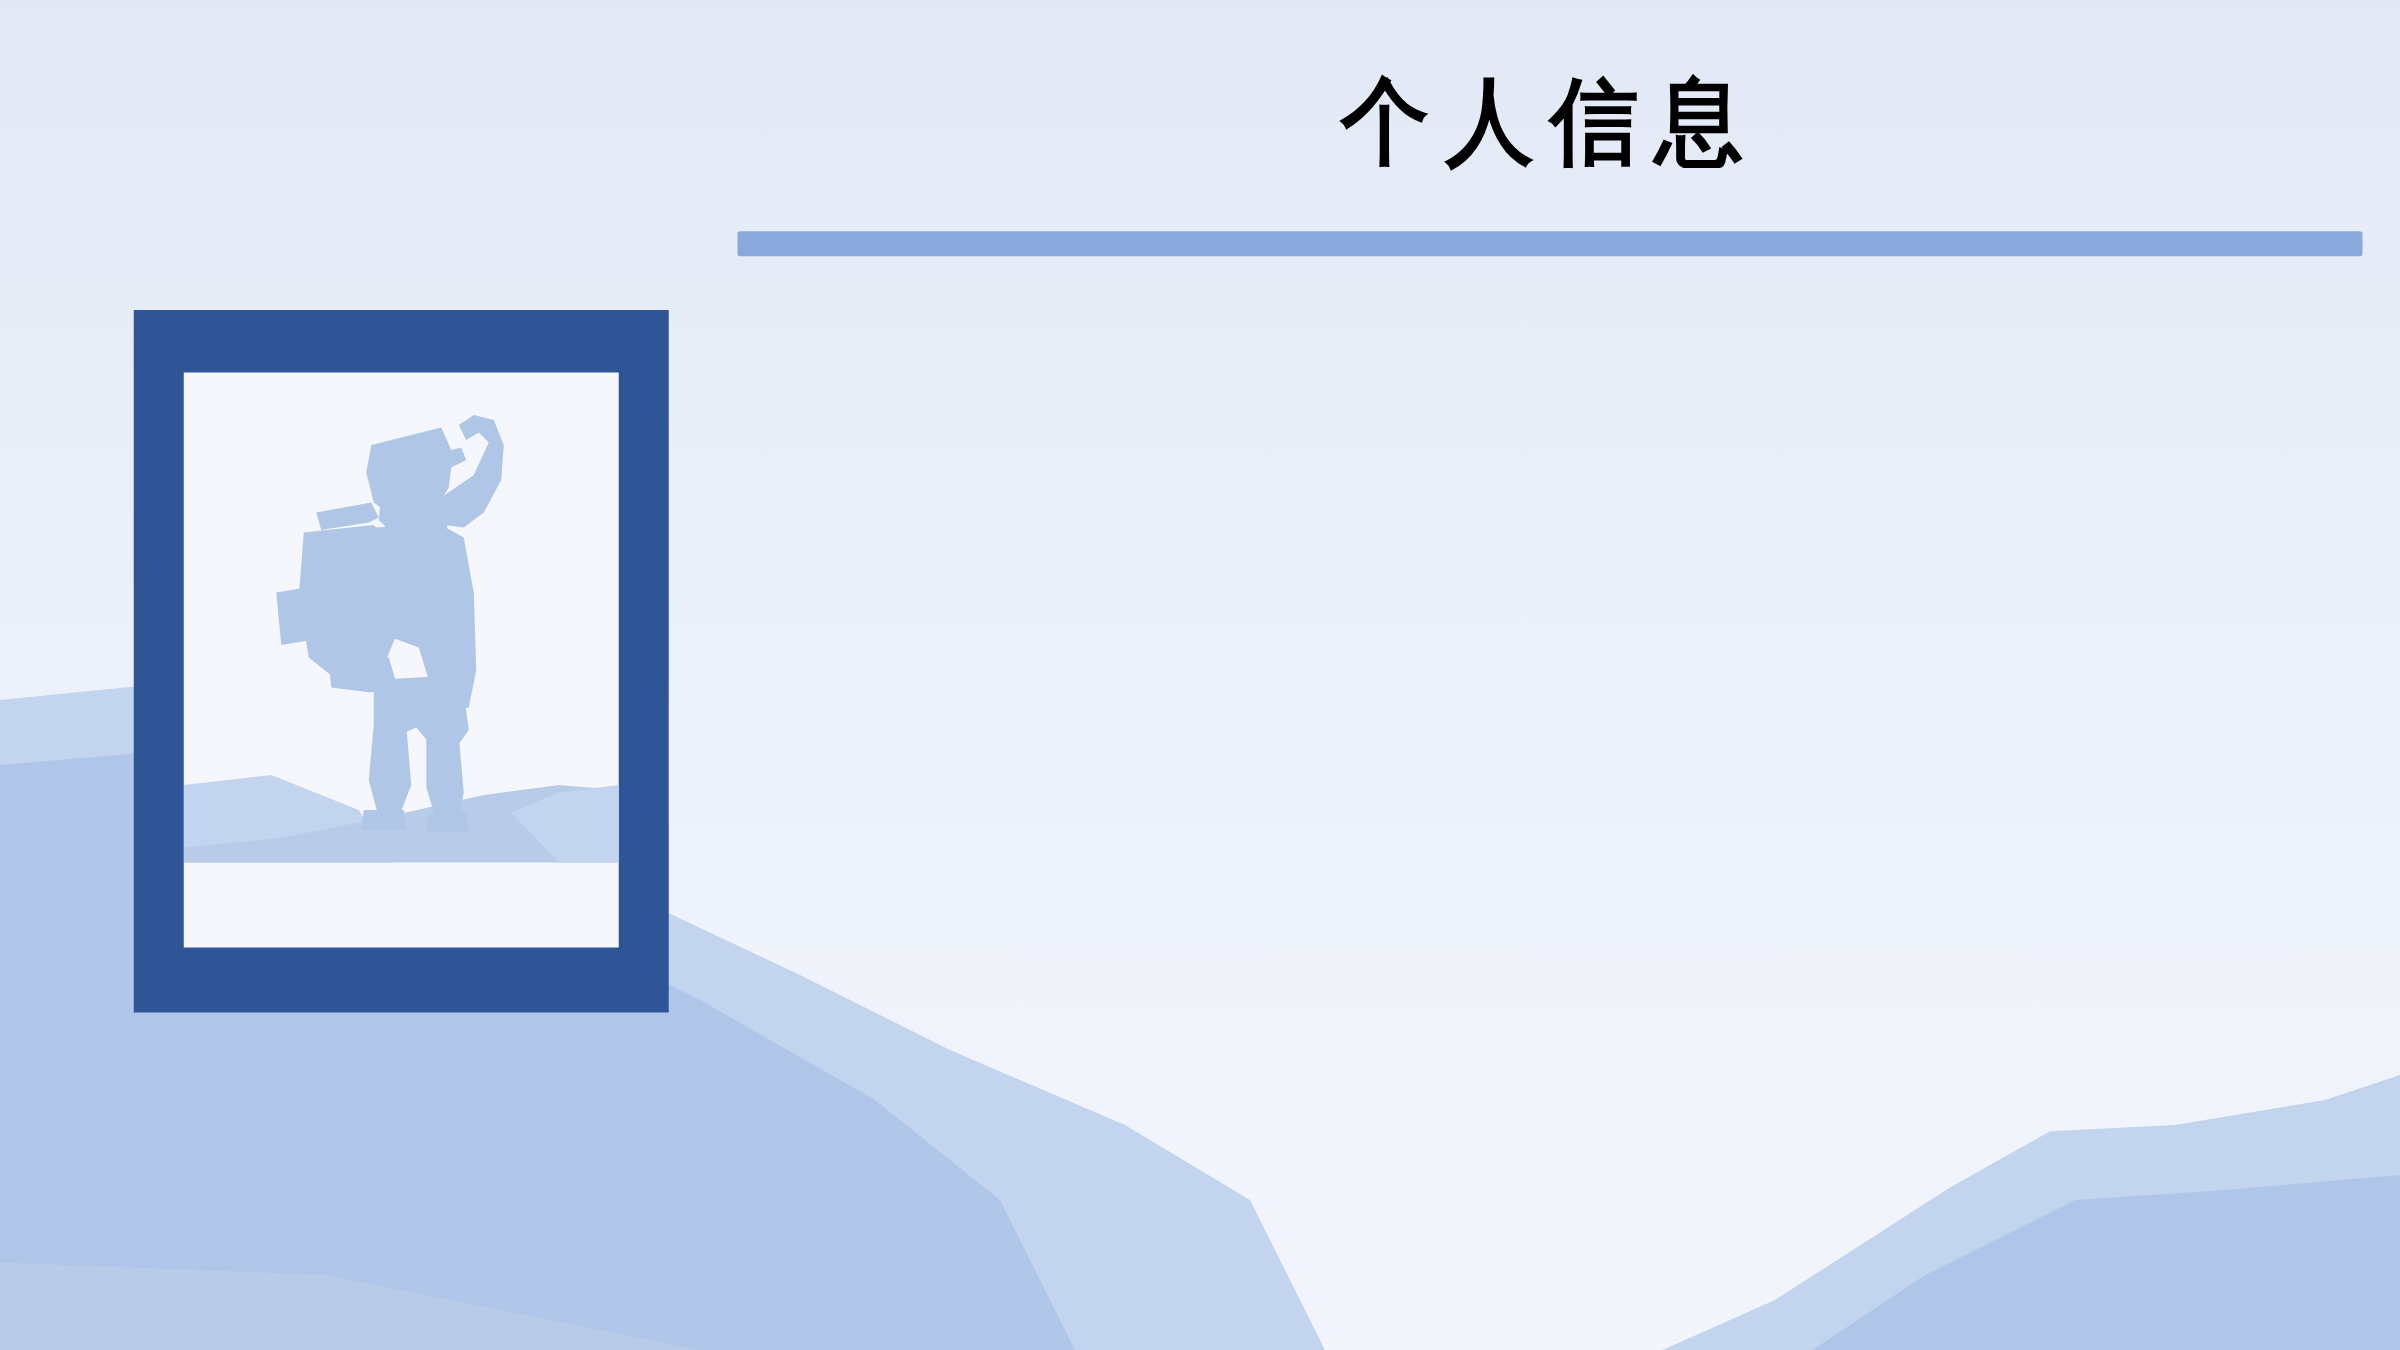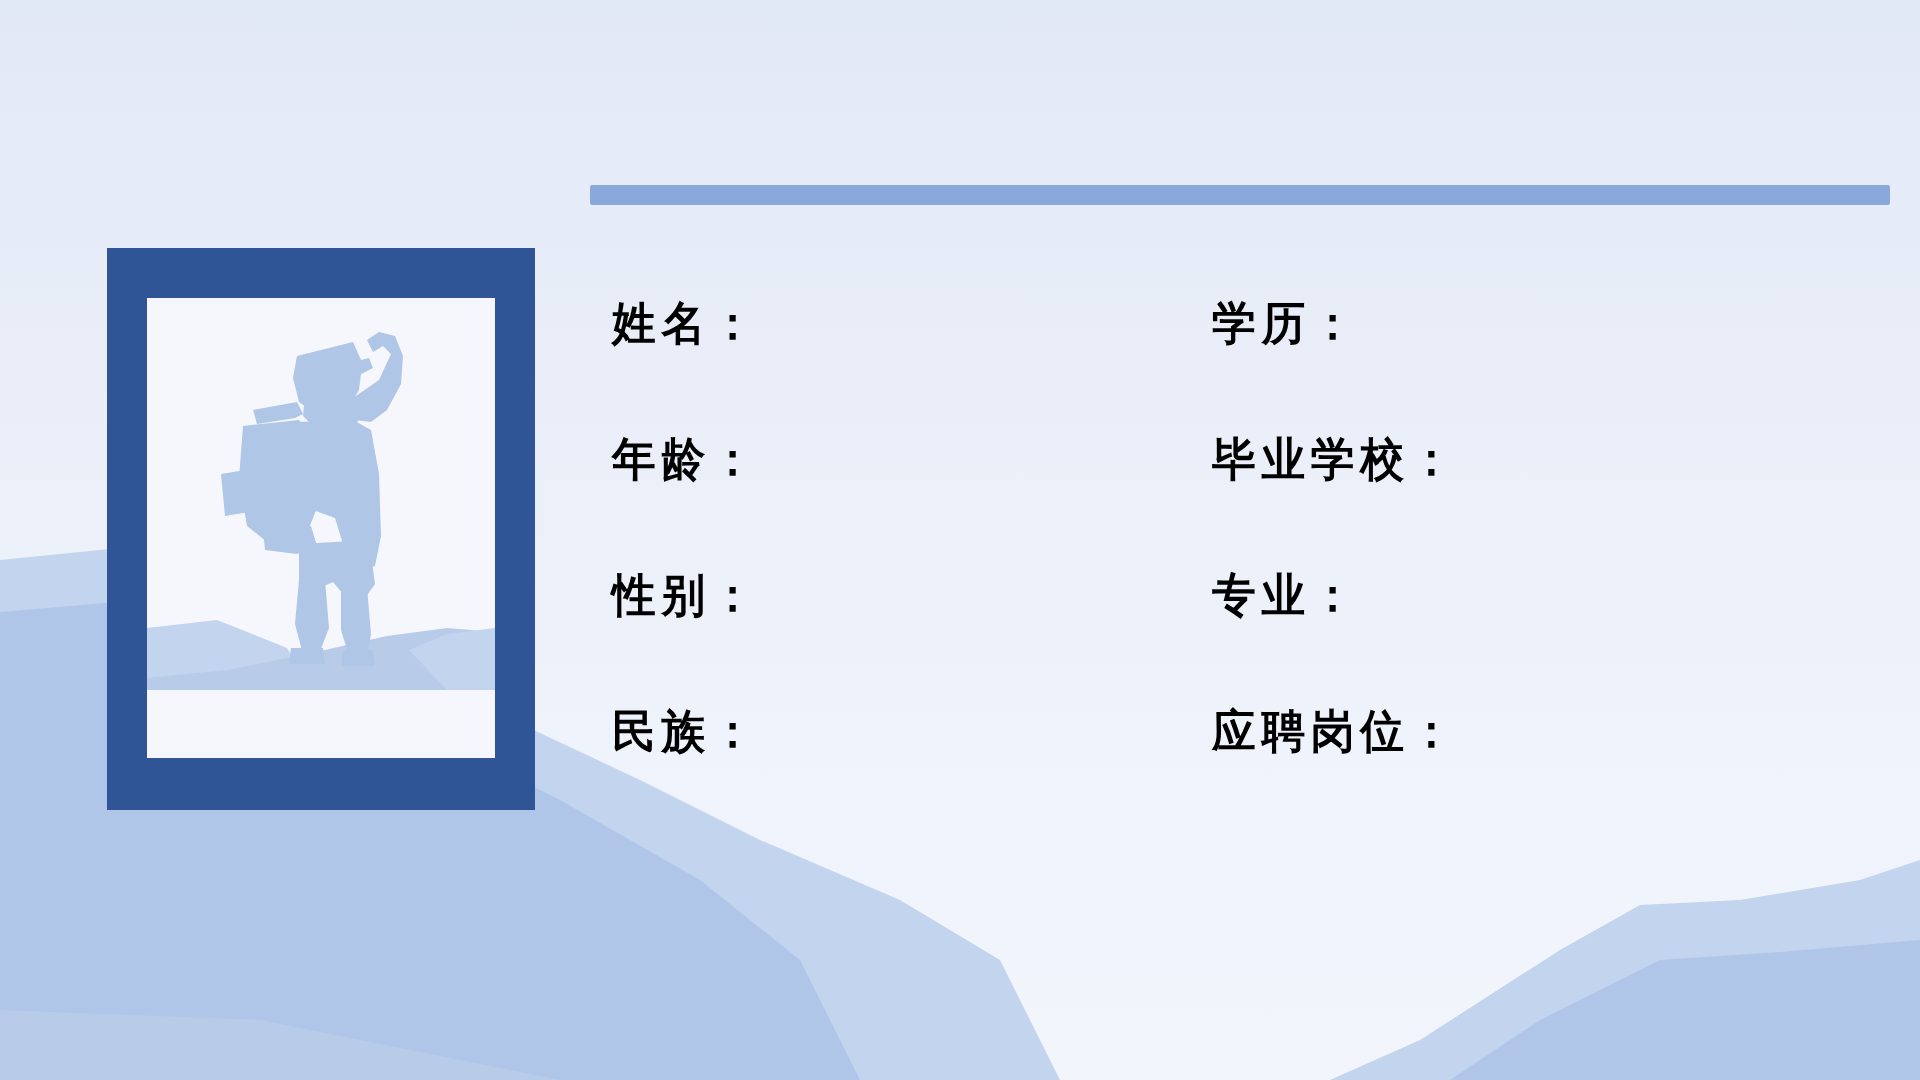--- a/index.html
+++ b/index.html
@@ -124,20 +124,23 @@
 
     <path d="M0,560 L120,548 L300,640 L470,700 L640,780 L760,840 L900,900 L1000,960 L1060,1080 L0,1080 Z" fill="#C3D4EE"></path>
     <path d="M0,612 L140,600 L340,690 L560,800 L700,880 L800,960 L860,1080 L0,1080 Z" fill="#B0C6E8"></path>
 
     <path d="M0,1010 L260,1020 L470,1062 L560,1080 L0,1080 Z" fill="#B8CCEA"></path>
 
     <path d="M1920,860 L1860,880 L1740,900 L1640,905 L1560,950 L1420,1040 L1330,1080 L1920,1080 Z" fill="#C3D4EE"></path>
     <path d="M1920,940 L1780,952 L1660,960 L1540,1020 L1450,1080 L1920,1080 Z" fill="#B0C6E8"></path>
   </svg>
 
+  <div id="title-block">
+    <h1 id="page-title">个人信息</h1>
+  </div>
   <div id="title-rule"></div>
 
   <div id="photo-frame">
     <div id="photo-inner">
       <svg viewBox="0 0 348 460" preserveAspectRatio="xMidYMid meet">
 
         <path d="M0,330 L70,322 L140,350 L168,392 L0,392 Z" fill="#C2D4EE"></path>
         <path d="M0,392 L348,392 L348,334 L300,330 L240,338 L160,356 L80,372 L0,380 Z" fill="#B8CCEA"></path>
         <path d="M348,392 L348,330 L300,336 L262,352 L300,392 Z" fill="#C2D4EE"></path>
 
@@ -165,24 +168,14 @@
 
           <path d="M194,292 L220,290 L224,336 L220,358 L202,358 L194,332 Z"></path>
 
           <path d="M144,350 L176,350 L178,366 L142,366 Z"></path>
           <path d="M196,352 L226,352 L228,368 L194,368 Z"></path>
         </g>
       </svg>
     </div>
   </div>
 
-  <div id="info-grid">
-    <div class="field-label">姓名：</div>
-    <div class="field-label">学历：</div>
-    <div class="field-label">年龄：</div>
-    <div class="field-label">毕业学校：</div>
-    <div class="field-label">性别：</div>
-    <div class="field-label">专业：</div>
-    <div class="field-label">民族：</div>
-    <div class="field-label">应聘岗位：</div>
-  </div>
 
 </div>
 
 </body></html>

